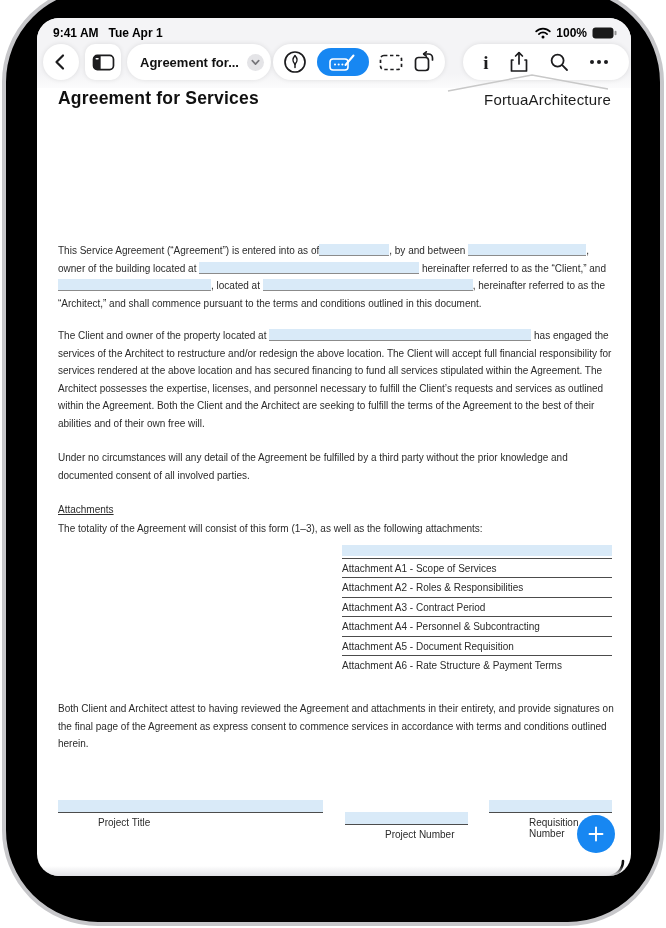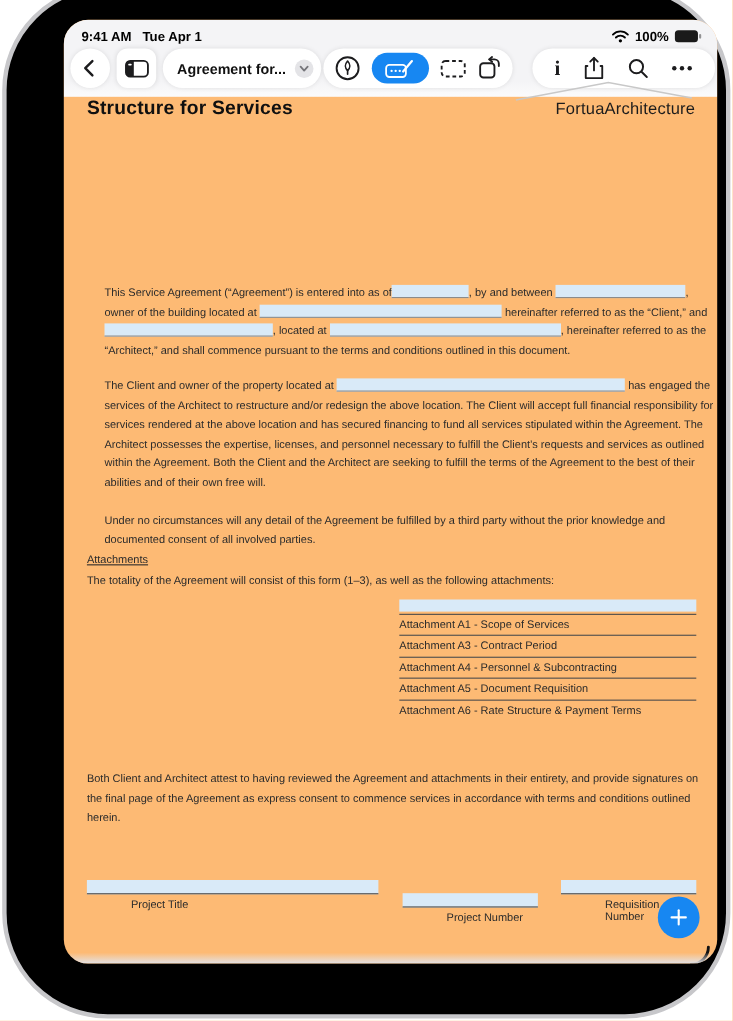--- a/index.html
+++ b/index.html
@@ -7,22 +7,22 @@
   body {
     width:666px; height:928px; position:relative; overflow:hidden;
     background:#ffffff; font-family:"Liberation Sans", sans-serif;
   }
   
   .device {
     position:absolute; left:2px; top:-14px; width:662px; height:940px;
     background:#000; border:4px solid #c7c7ca; border-radius:96px;
   }
   .screen {
-    position:absolute; left:52px; top:28px; width:594px; height:858px;
-    background:#fdba74; border-radius:22px; overflow:hidden;
+    position:absolute; left:31px; top:28px; width:594px; height:858px;
+    background:#ffffff; border-radius:22px; overflow:hidden;
   }
   .chrome-bg {
     position:absolute; top:0; left:0; right:0; height:70px;
     background:linear-gradient(#f4f4f6,#f4f4f6 80%, #fbfbfc);
   }
   
   .statusbar {
     position:absolute; top:7px; left:16px; right:14px; height:16px;
     display:flex; justify-content:space-between; align-items:center;
     font-size:12px; font-weight:700; color:#000;
@@ -68,21 +68,21 @@
   .info-glyph { font-family:"Liberation Serif", serif; font-size:19px; font-weight:700; color:#1c1c1e; line-height:1; }
   
   .doc-title {
     position:absolute; left:21px; top:70px; font-size:17.5px; font-weight:700;
     color:#101010; letter-spacing:.2px;
   }
   .logo-wrap { position:absolute; right:20px; top:73px; text-align:right; }
   .logo-text { font-size:15px; font-weight:500; color:#1c1c1c; letter-spacing:.2px;text-align:center; }
   .roof { position:absolute; right:20px; top:53px; }
   .page-text { position:absolute; left:21px; width:557px; font-size:10px; line-height:17.6px; color:#2b2b2b; }
-  .page-text p { margin:16px; position:absolute; width:557px; left:0; }
+  .page-text p { margin:0; position:absolute; width:557px; left:0; }
   .blank {
     display:inline-block; height:12px; background:#d9eaf8;
     border-bottom:1px solid #8b8b8b; vertical-align:-2px;
   }
   .attach-heading {
     position:absolute; left:21px; top:486px; font-size:10px; color:#2b2b2b;
     text-decoration:underline;
   }
   .attach-intro { position:absolute; left:21px; top:505px; font-size:10px; color:#2b2b2b; }
   .attach-table { position:absolute; left:305px; top:527px; width:270px; font-size:10px; color:#2b2b2b; }
@@ -214,21 +214,21 @@
         <span class="icon">
           <svg width="20" height="6" viewBox="0 0 20 6">
               <circle cx="3" cy="3" r="2" fill="#1c1c1e"></circle>
               <circle cx="10" cy="3" r="2" fill="#1c1c1e"></circle>
               <circle cx="17" cy="3" r="2" fill="#1c1c1e"></circle>
             </svg>
         </span>
       </div>
     </div>
 
-    <div class="doc-title">Structure for Services</div>
+    <div class="doc-title">Agreement for Services</div>
 
     <svg class="roof" width="165" height="22" viewBox="0 0 165 22">
       <polyline points="2,20 86,4 162,18" fill="none" stroke="#c8c8c8" stroke-width="1.4"></polyline>
     </svg>
     <div class="logo-wrap">
       <span class="logo-text">FortuaArchitecture</span>
     </div>
 
     <div class="page-text">
       <p style="top:224px">This Service Agreement (“Agreement”) is entered into as of<span class="blank" style="width: 70px;"></span>, by and between <span class="blank" style="width: 118px;"></span>, owner of the building located at <span class="blank" style="width: 220px;"></span> hereinafter referred to as the “Client,” and <span class="blank" style="width: 153px;"></span>, located at <span class="blank" style="width: 210px;"></span>, hereinafter referred to as the “Architect,” and shall commence pursuant to the terms and conditions outlined in this document.</p>
@@ -238,20 +238,21 @@
 
     <div class="attach-heading">Attachments</div>
     <div class="attach-intro">The totality of the Agreement will consist of this form (1–3), as well as the following attachments:</div>
 
     <div class="attach-table">
       <div class="attach-blank-row">
           <div class="bar"></div>
         </div>
       <div id="attach-rows">
           <div class="attach-row">Attachment A1 - Scope of Services</div>
+          <div class="attach-row">Attachment A2 - Roles &amp; Responsibilities</div>
           <div class="attach-row">Attachment A3 - Contract Period</div>
           <div class="attach-row">Attachment A4 - Personnel &amp; Subcontracting</div>
           <div class="attach-row">Attachment A5 - Document Requisition</div>
           <div class="attach-row">Attachment A6 - Rate Structure &amp; Payment Terms</div>
         </div>
     </div>
 
     <p class="closing">Both Client and Architect attest to having reviewed the Agreement and attachments in their entirety, and provide signatures on the final page of the Agreement as express consent to commence services in accordance with terms and conditions outlined herein.</p>
 
     <div class="field f1">

